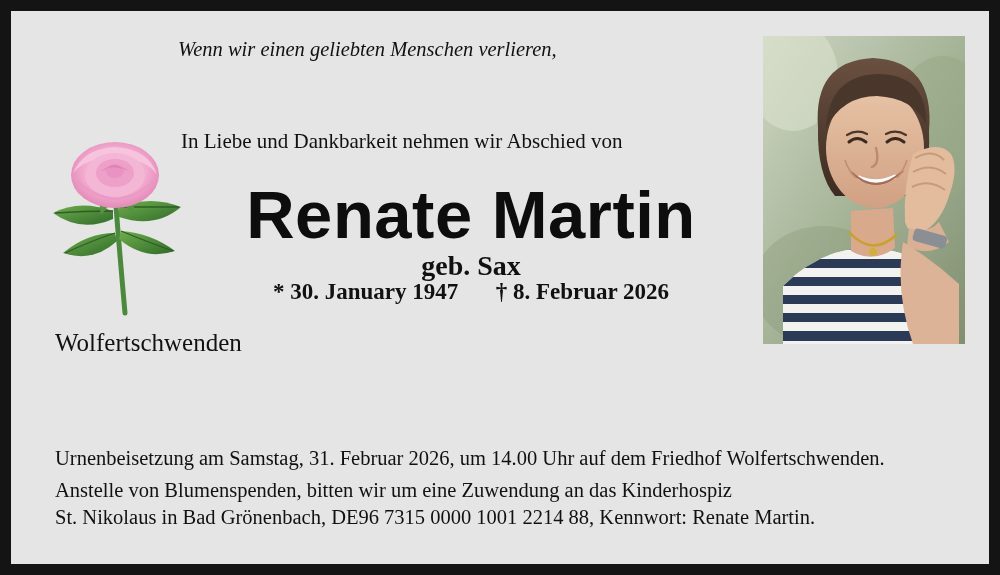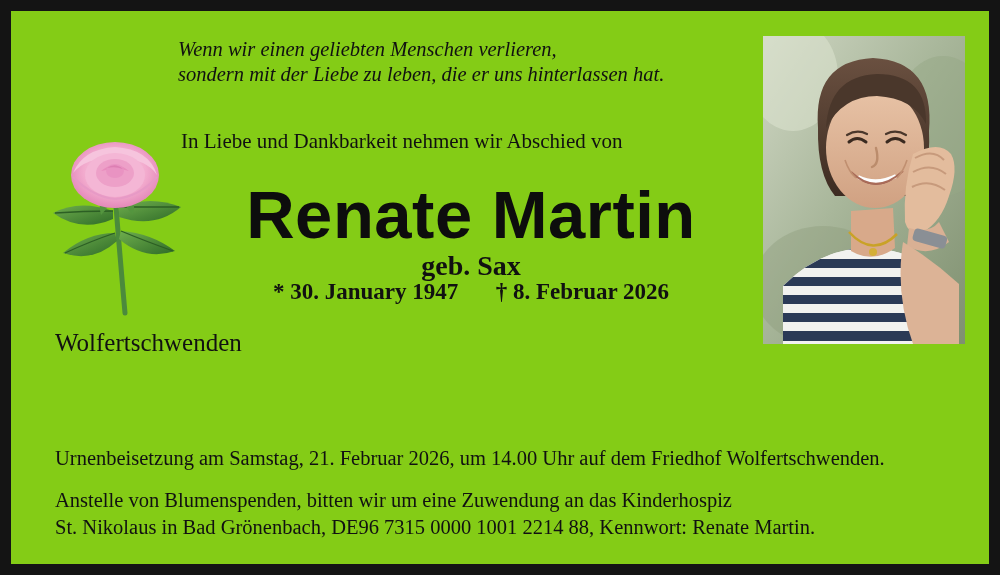--- a/index.html
+++ b/index.html
@@ -19,21 +19,21 @@
     width: 1000px;
     height: 575px;
     box-sizing: border-box;
     border: 11px solid #141414;
     background: #ffffff;
   }
   .inner {
     position: relative;
     width: 100%;
     height: 100%;
-    background: #84cc16;
+    background: #e5e5e5;
   }
 
   
   .verse {
     position: absolute;
     left: 167px;
     top: 26px;
     width: 600px;
     font-style: italic;
     font-size: 20.5px;
@@ -105,21 +105,21 @@
 
   
   .footer {
     position: absolute;
     left: 44px;
     top: 434px;
     width: 910px;
     font-size: 20.5px;
     line-height: 27px;
   }
-  .footer .para2 { margin-top: 15px; }
+  .footer .para2 { margin-top: 5px; }
 
   
   .photo {
     position: absolute;
     left: 752px;
     top: 25px;
     width: 202px;
     height: 308px;
     overflow: hidden;
     background: #b9c4b2;
@@ -137,38 +137,37 @@
   .rose svg { display: block; }
 </style>
 </head>
 <body>
 
 <div class="notice">
   <div class="inner">
 
     <div class="verse">
       <div>Wenn wir einen geliebten Menschen verlieren,</div>
-      <div>sondern mit der Liebe zu leben, die er uns hinterlassen hat.</div>
     </div>
 
     <div class="intro">In Liebe und Dankbarkeit nehmen wir Abschied von</div>
 
     <div class="name">Renate Martin</div>
     <div class="maiden">geb. Sax</div>
     <div class="dates">
       <span>* 30. January 1947</span>
       <span class="gap"></span>
       <span>† 8. Februar 2026</span>
     </div>
 
     <div class="place">Wolfertschwenden</div>
 
 
     <div class="footer">
-      <div class="para1">Urnenbeisetzung am Samstag, 21. Februar 2026, um 14.00 Uhr auf dem Friedhof Wolfertschwenden.</div>
+      <div class="para1">Urnenbeisetzung am Samstag, 31. Februar 2026, um 14.00 Uhr auf dem Friedhof Wolfertschwenden.</div>
       <div class="para2">
         <div>Anstelle von Blumenspenden, bitten wir um eine Zuwendung an das Kinderhospiz</div>
         <div>St. Nikolaus in Bad Grönenbach, DE96 7315 0000 1001 2214 88, Kennwort: Renate Martin.</div>
       </div>
     </div>
 
     <div class="photo">
       <svg width="202" height="308" viewBox="0 0 202 308" xmlns="http://www.w3.org/2000/svg">
         <defs>
           <linearGradient id="bgGrad" x1="0" y1="0" x2="1" y2="1">

